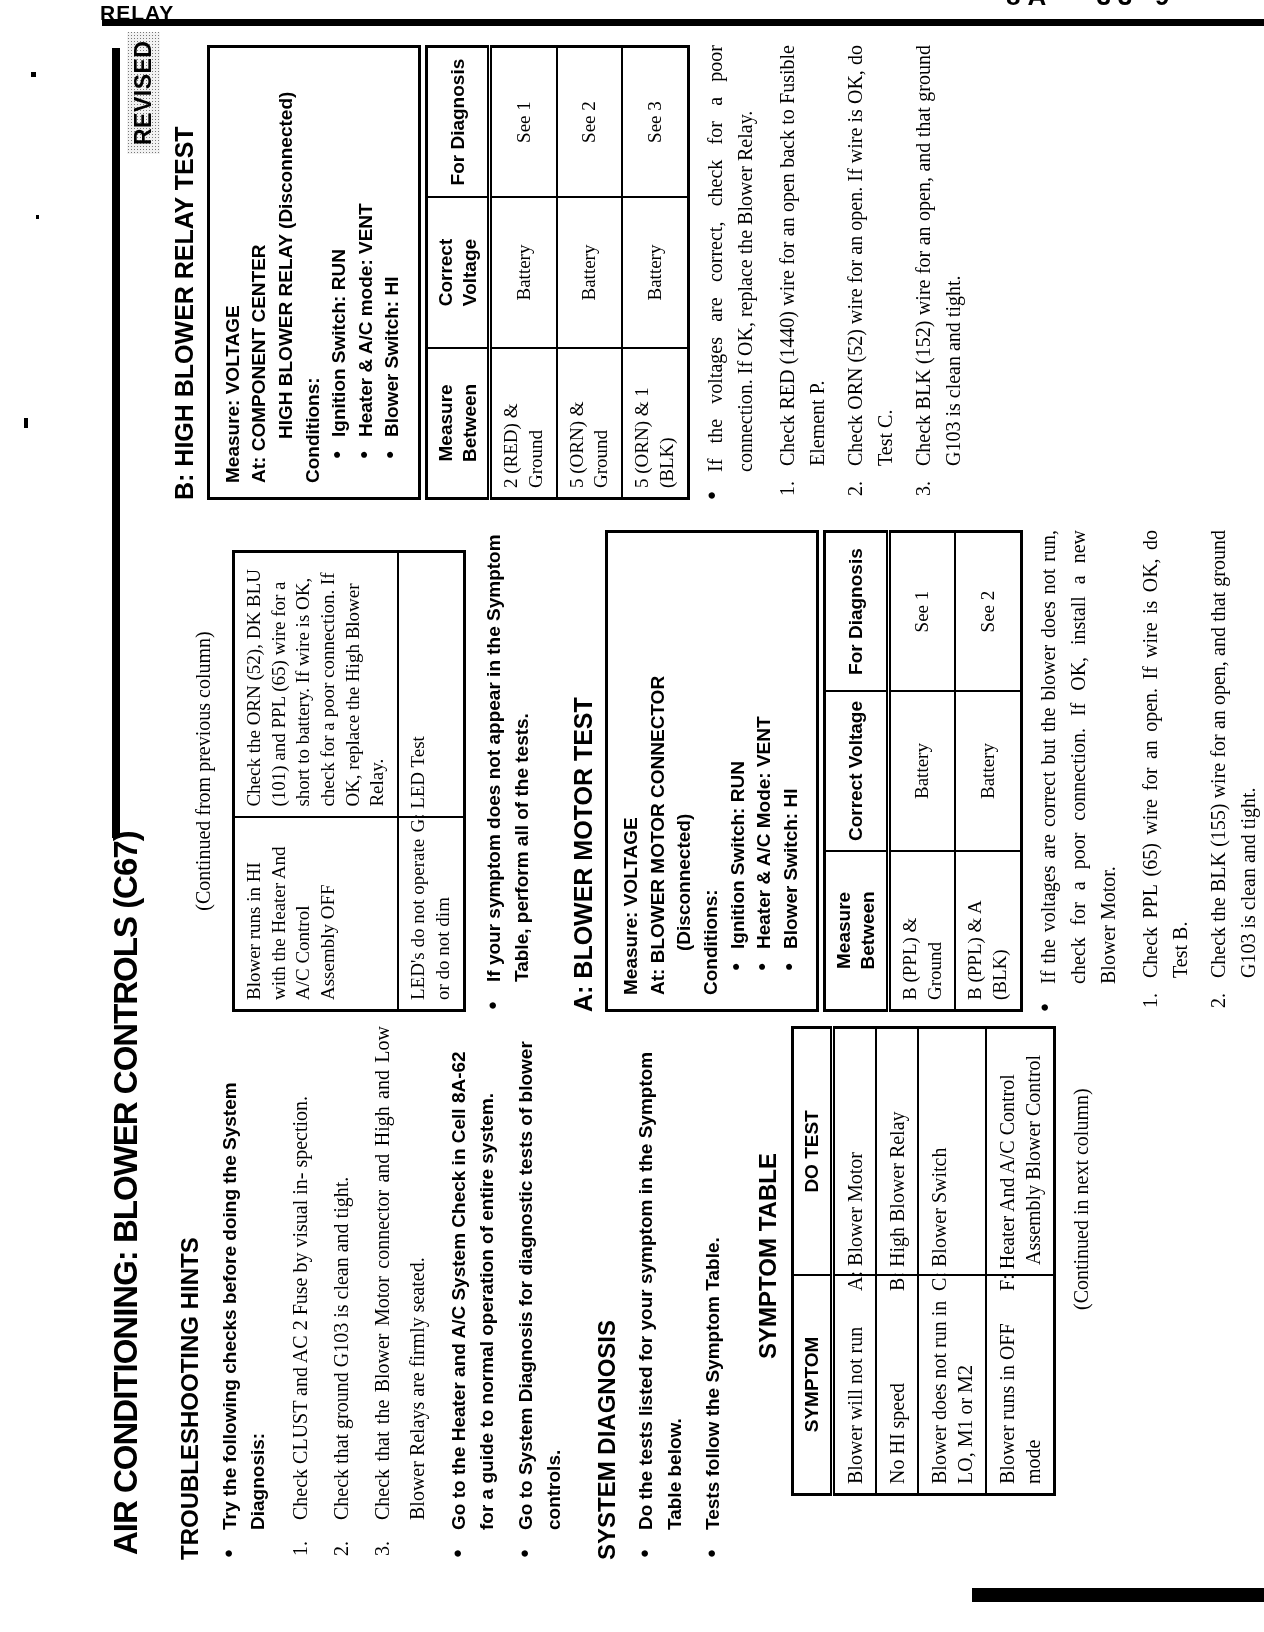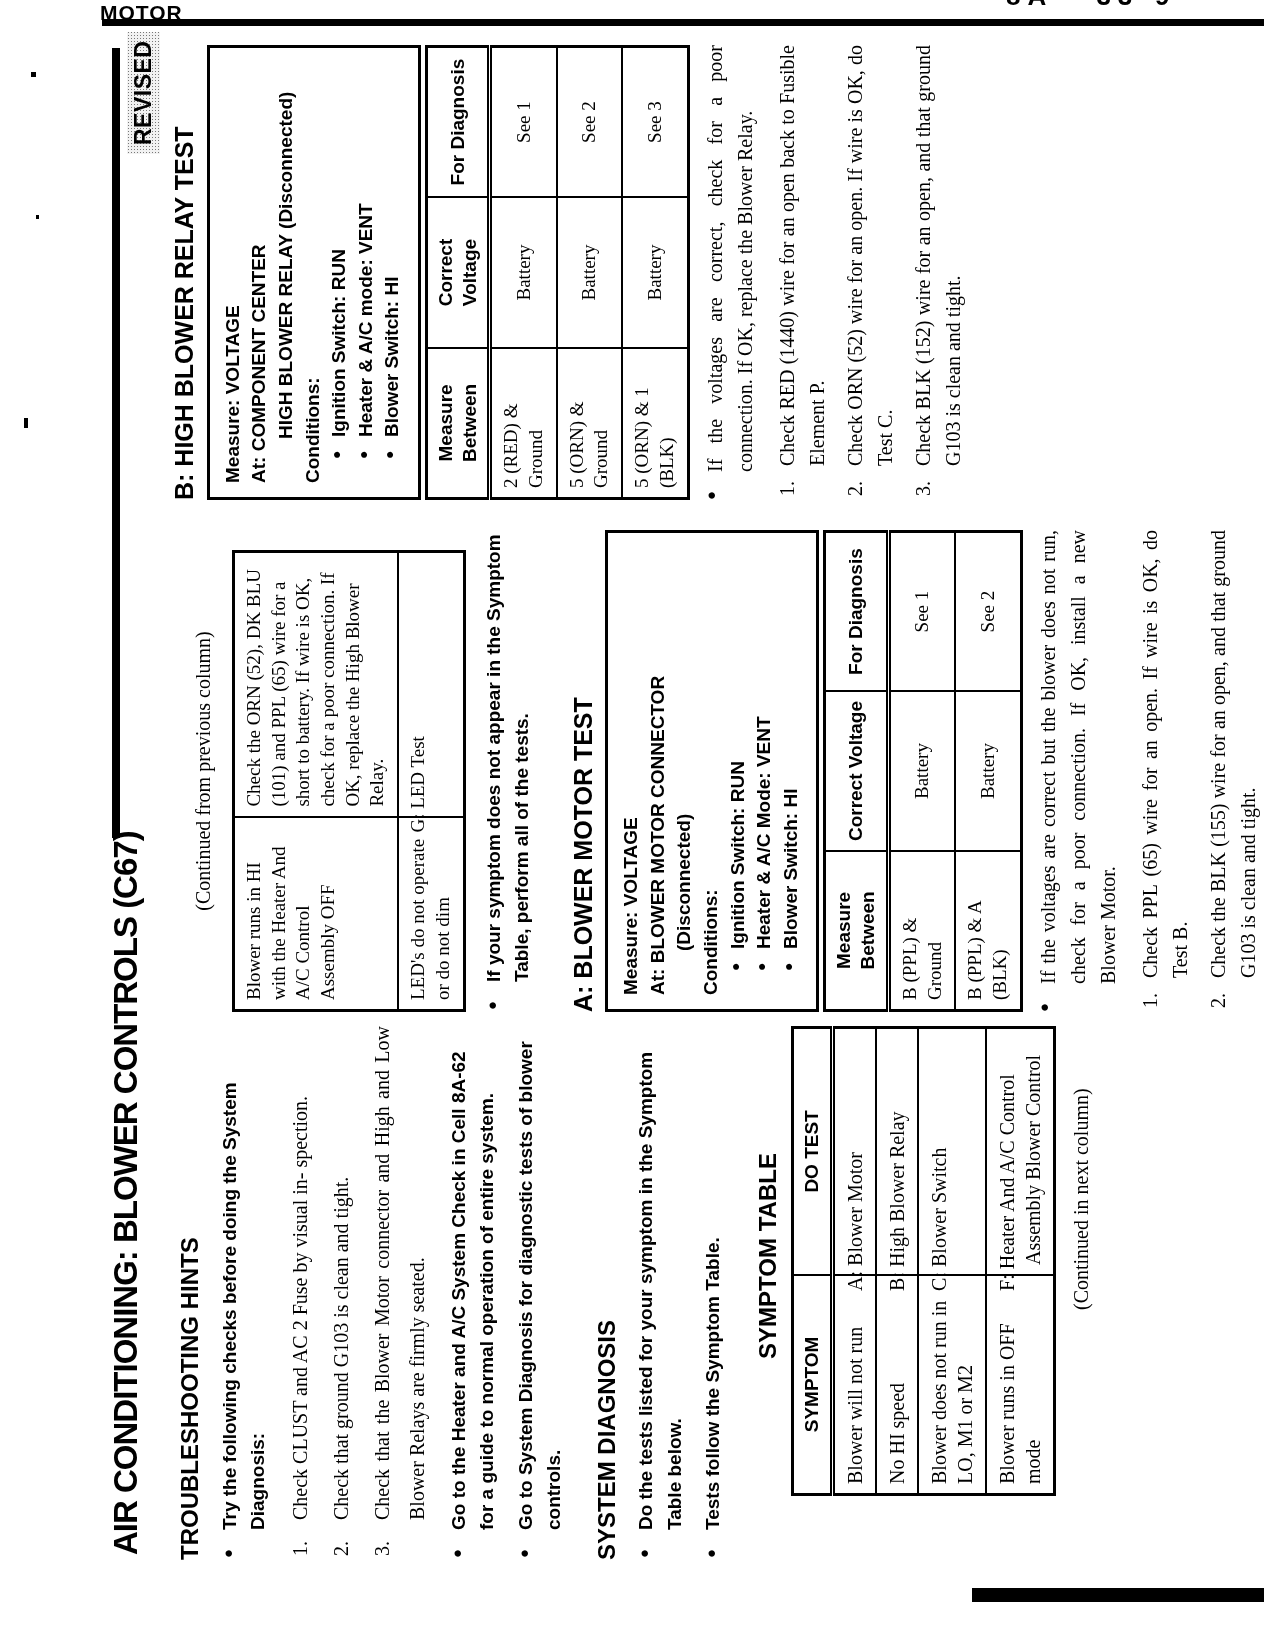--- a/index.html
+++ b/index.html
@@ -118,21 +118,21 @@
   .cond-box .sub{padding-left:44px;}
   .cond-box .cond-item{position:relative;padding-left:46px;}
   .cond-box .cond-item::before{content:"\25CF";position:absolute;left:24px;top:1px;font-size:14px;}
 
   .v-table{width:100%;margin:0 0 6px 0;}
   .v-table th{width:33.3%;}
 </style>
 </head>
 <body>
 
-<div class="brand">MOTOR</div>
+<div class="brand">RELAY</div>
 <div class="header-rule"></div>
 <div class="page-num-clip">
   <span>8A - 33-9</span>
 </div>
 <div class="bottom-bar"></div>
 <div class="speck s1"></div>
 <div class="speck s2"></div>
 <div class="speck s3"></div>
 
 <div class="rotated">

